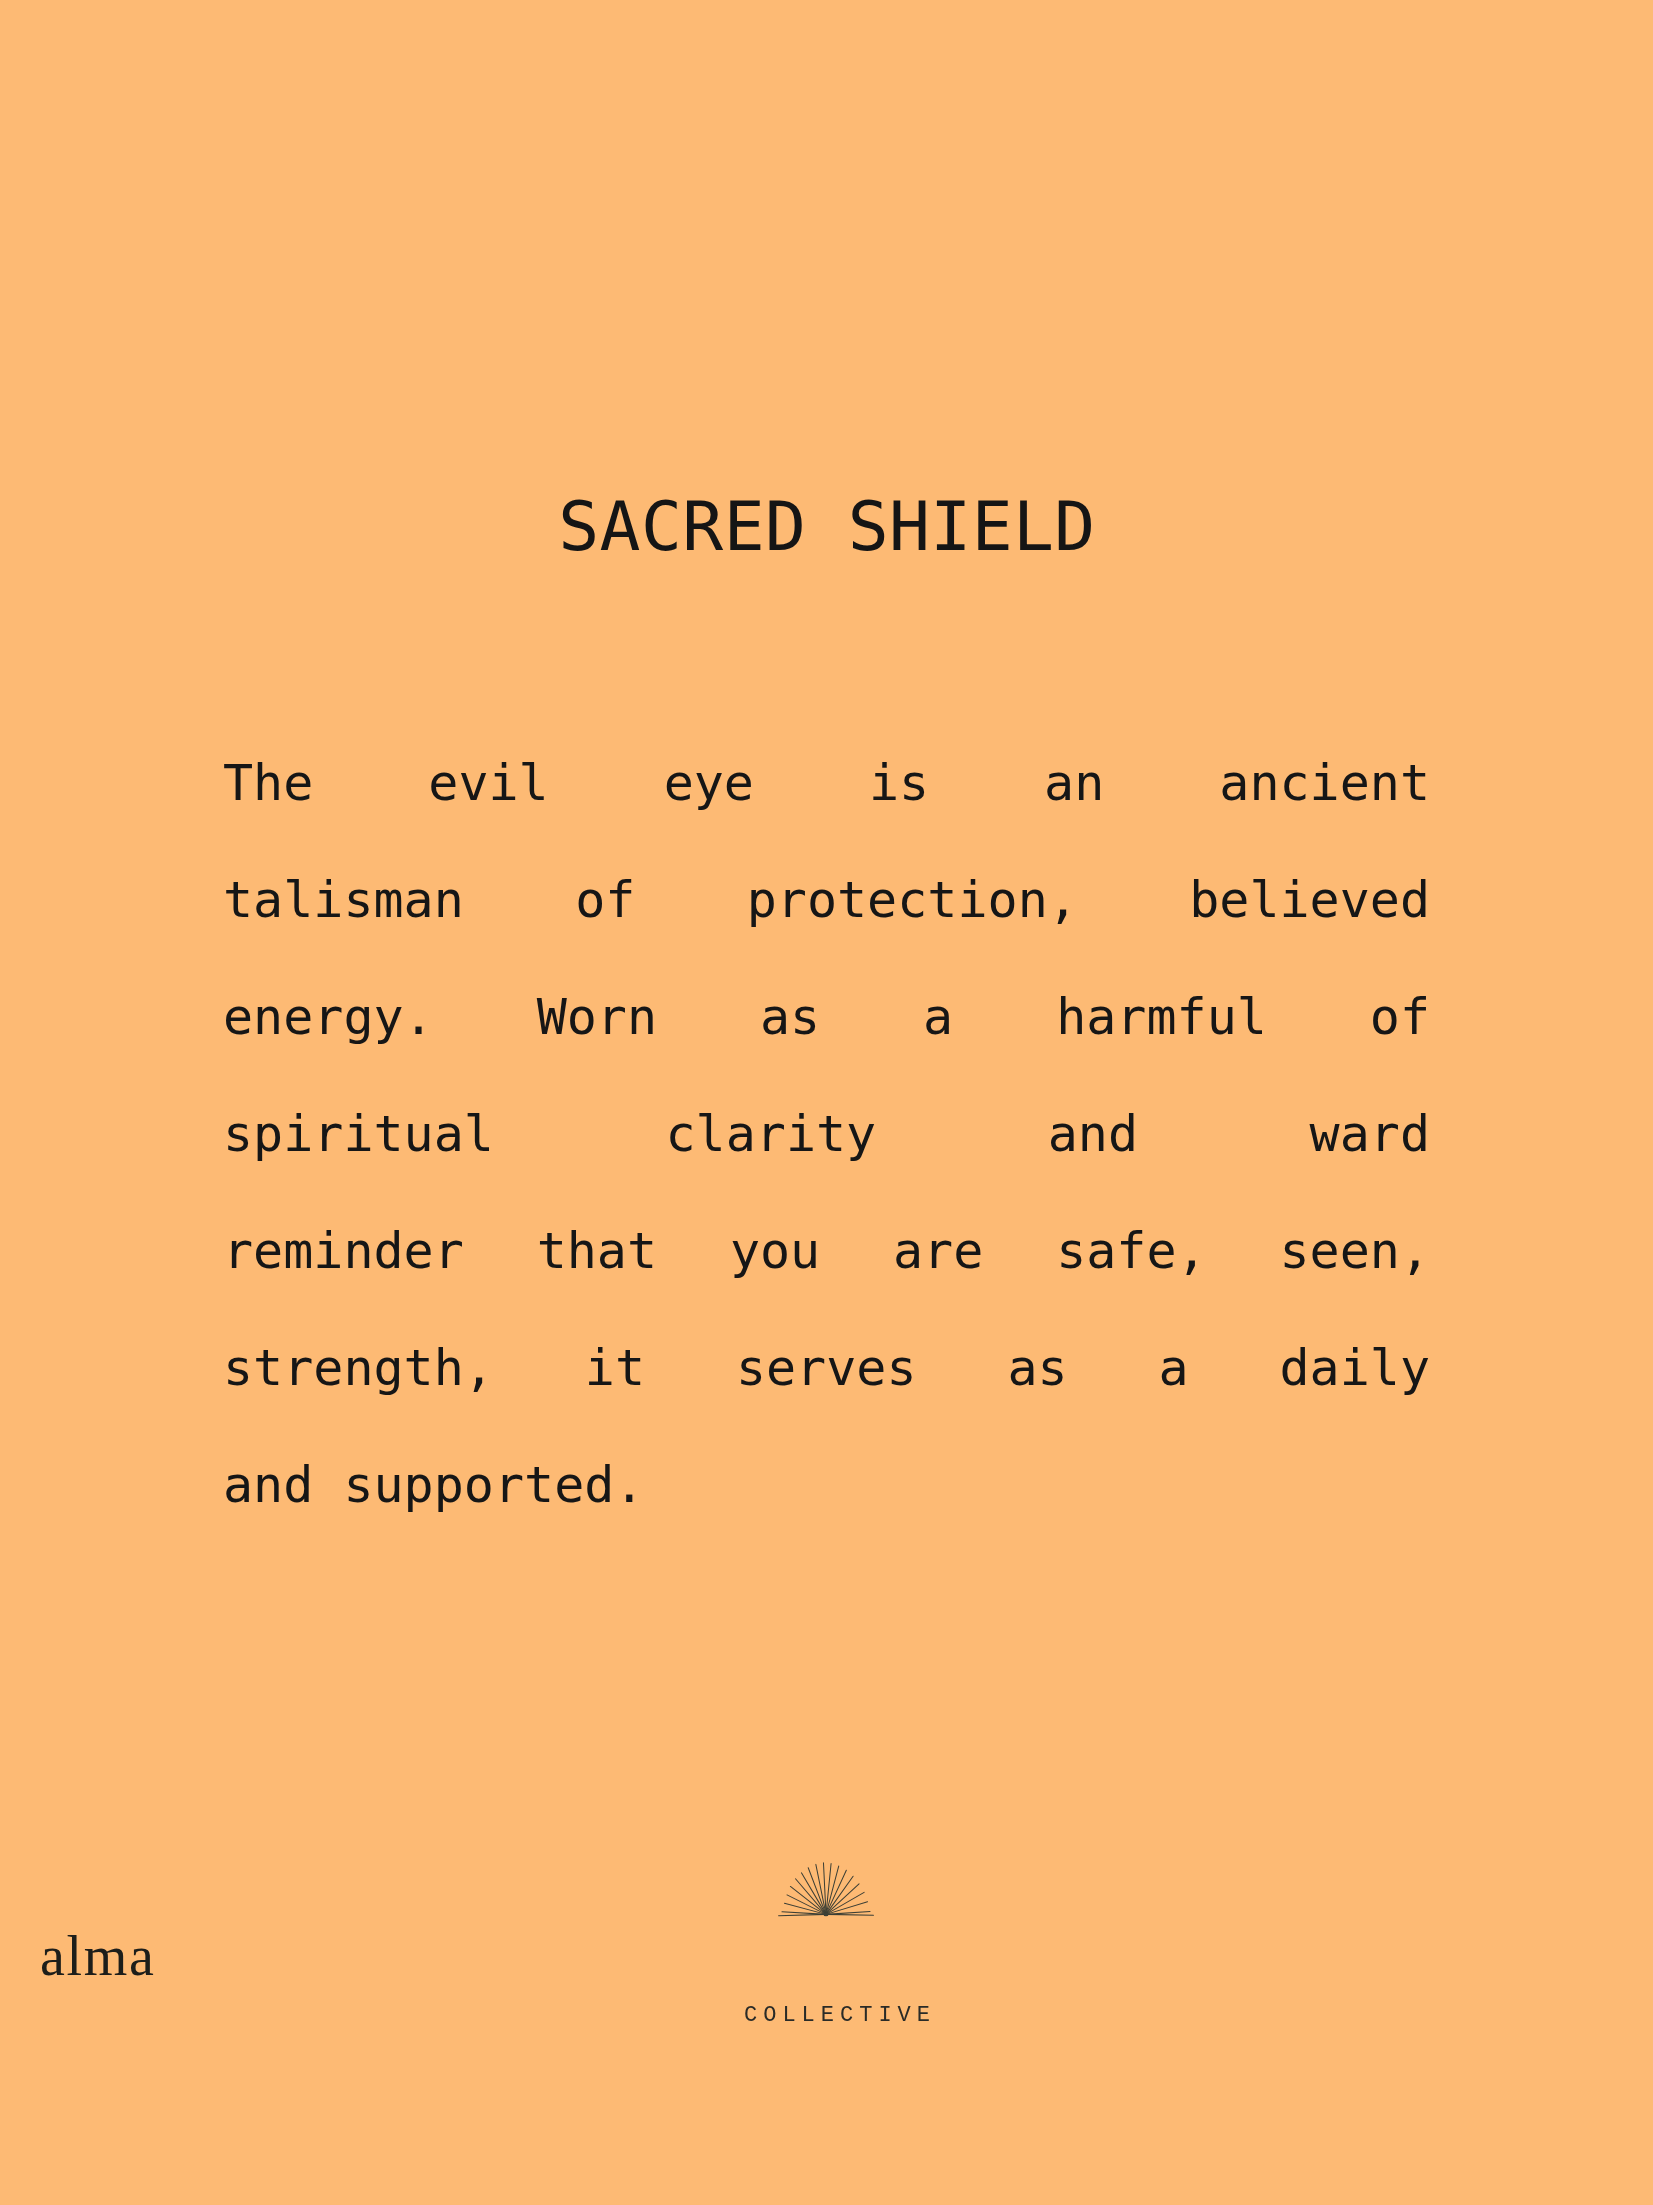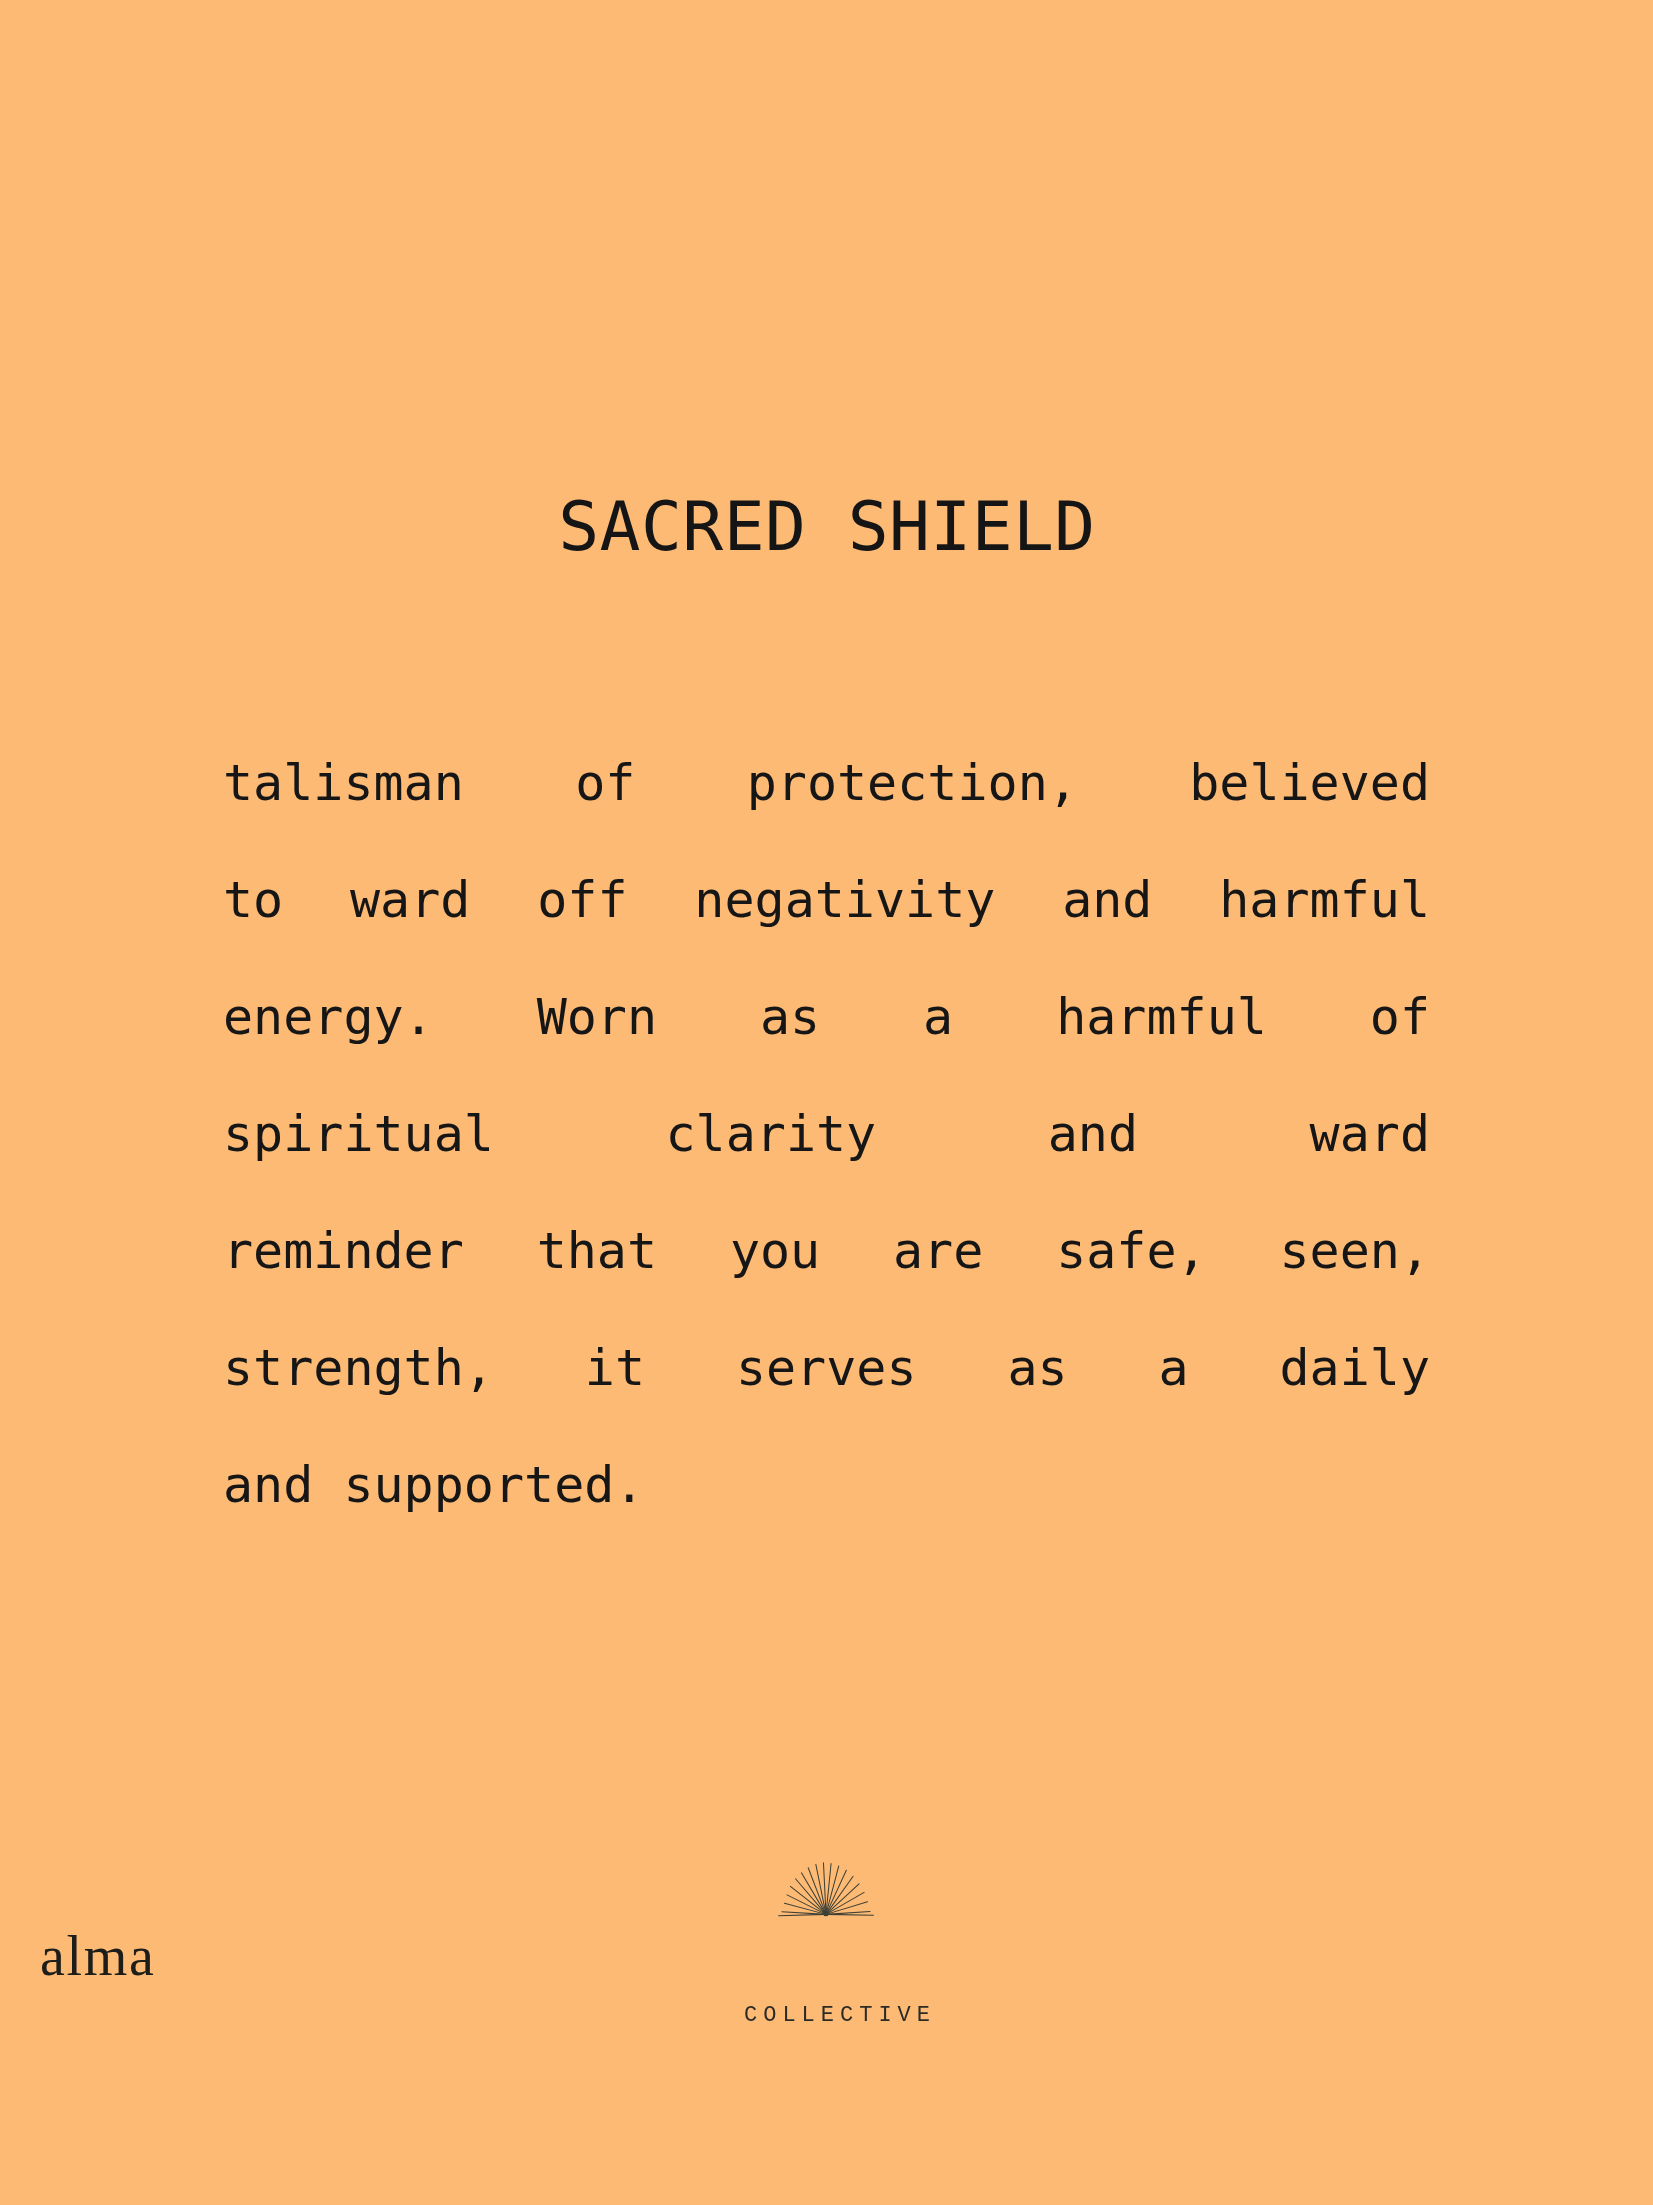--- a/index.html
+++ b/index.html
@@ -82,22 +82,22 @@
   }
 </style>
 </head>
 <body>
 
 <div id="poster">
 
   <h1 class="page-title">SACRED SHIELD</h1>
 
   <div class="body-text">
+    <div class="body-line">The evil eye is an ancient</div>
     <div class="body-line">talisman of protection, believed</div>
-    <div class="body-line">to ward off negativity and harmful</div>
     <div class="body-line">energy. Worn as a harmful of</div>
     <div class="body-line">spiritual clarity and ward</div>
     <div class="body-line">reminder that you are safe, seen,</div>
     <div class="body-line">strength, it serves as a daily</div>
     <div class="body-line last">and supported.</div>
   </div>
 
   <div class="logo">
     <svg class="logo-icon" viewBox="0 0 120 72" xmlns="http://www.w3.org/2000/svg">
       <g stroke="#3c3f35" stroke-width="1.2" stroke-linecap="round" fill="none">

